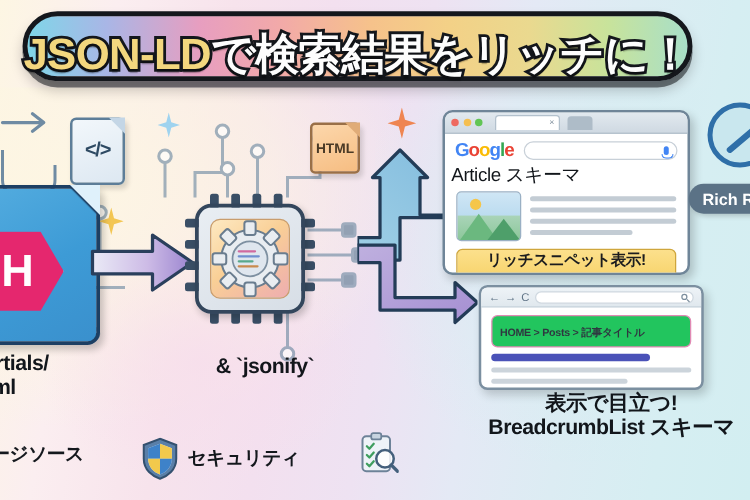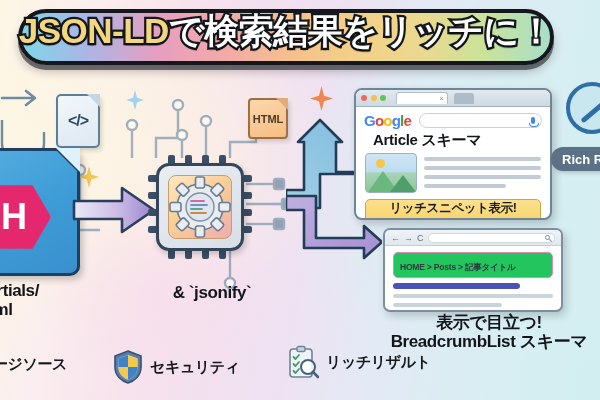--- a/index.html
+++ b/index.html
@@ -31,21 +31,21 @@
 
   .sparkle { position:absolute; pointer-events:none; }
 
   
   .title-wrap {
     position:absolute; left:18px; top:9px; width:536px; height:56px;
     border-radius:28px;
     background:linear-gradient(90deg,#7fd6e8 0%,#a9b6e6 12%,#e79ec0 26%,#f2a9a9 38%,#f6c28b 52%,#f3d187 64%,#ead98f 76%,#c8e39b 88%,#a8dfc8 100%);
     border:4px solid #14171c;
     box-shadow:0 5px 0 rgba(20,23,28,.55), 0 7px 10px rgba(0,0,0,.22);
-    display:flex; align-items:flex-start; justify-content:center;
+    display:flex; align-items:flex-end; justify-content:center;
   }
   .title-text {
     font-size:35px; font-weight:bold; letter-spacing:-.5px; white-space:nowrap;
     color:#fdfdfd;
     -webkit-text-stroke:4.5px #14171c;
     paint-order:stroke fill;
     text-shadow:0 3px 1px rgba(0,0,0,.30);
     line-height:1;
   }
   .title-text .accent { color:#f3d77e; }
@@ -143,21 +143,21 @@
   .g-row { display:flex; align-items:center; gap:8px; padding:6px 8px 2px 8px; }
   .g-logo { font-size:15px; font-weight:bold; letter-spacing:-.8px; line-height:1; }
   .g-logo i { font-style:normal; }
   .g-search {
     flex:1; height:15px; border:1px solid #c8d0d8; border-radius:9px; background:#fff;
     display:flex; align-items:center; justify-content:flex-end; padding-right:6px;
   }
   .mic { width:4px; height:7px; border-radius:2px; background:#4285f4; position:relative; }
   .mic::after{ content:""; position:absolute; left:-2px; bottom:-3px; width:8px; height:3px; border:1px solid #4285f4; border-top:none; border-radius:0 0 5px 5px; }
 
-  .a-title { font-size:15px; font-weight:bold; color:#12161b; padding:1px 9px 3px 17px; letter-spacing:-.3px; }
+  .a-title { font-size:15px; font-weight:normal; color:#12161b; padding:1px 9px 3px 5px; letter-spacing:-.3px; }
 
   .a-body { display:flex; gap:7px; padding:0 9px; }
   .thumb {
     width:52px; height:40px; border-radius:4px; border:1.5px solid #9ab0c4;
     background:linear-gradient(180deg,#cfe6f5 0%,#bcdcf0 48%,#a9d4b8 49%,#8cc79a 100%);
     position:relative; overflow:hidden; flex:none;
   }
   .thumb .sun { position:absolute; left:10px; top:5px; width:9px; height:9px; border-radius:50%; background:#f5c64a; }
   .thumb .m1 { position:absolute; left:2px; bottom:0; width:0;height:0; border-left:15px solid transparent; border-right:15px solid transparent; border-bottom:21px solid #6bb87f; }
   .thumb .m2 { position:absolute; right:0px; bottom:0; width:0;height:0; border-left:13px solid transparent; border-right:13px solid transparent; border-bottom:17px solid #4e9f6a; }
@@ -471,16 +471,15 @@
       <rect x="10" y="1.5" width="8" height="5" rx="1.6" fill="#c7d4e0" stroke="#6d8298" stroke-width="1.4"></rect>
       <g stroke="#3f9e5f" stroke-width="1.8" fill="none" stroke-linecap="round" stroke-linejoin="round">
         <path d="M6.5,12 L8.5,14 L12,10"></path>
         <path d="M6.5,19 L8.5,21 L12,17"></path>
         <path d="M6.5,26 L8.5,28 L12,24"></path>
       </g>
       <circle cx="21" cy="22" r="7" fill="rgba(255,255,255,.85)" stroke="#44607c" stroke-width="2"></circle>
       <path d="M26,27 L31,32" stroke="#44607c" stroke-width="2.6" stroke-linecap="round"></path>
     </svg>
     <div>
-      <div class="foot-label">リッチリザルト</div>
     </div>
   </div>
 </div>
 
 </body></html>

